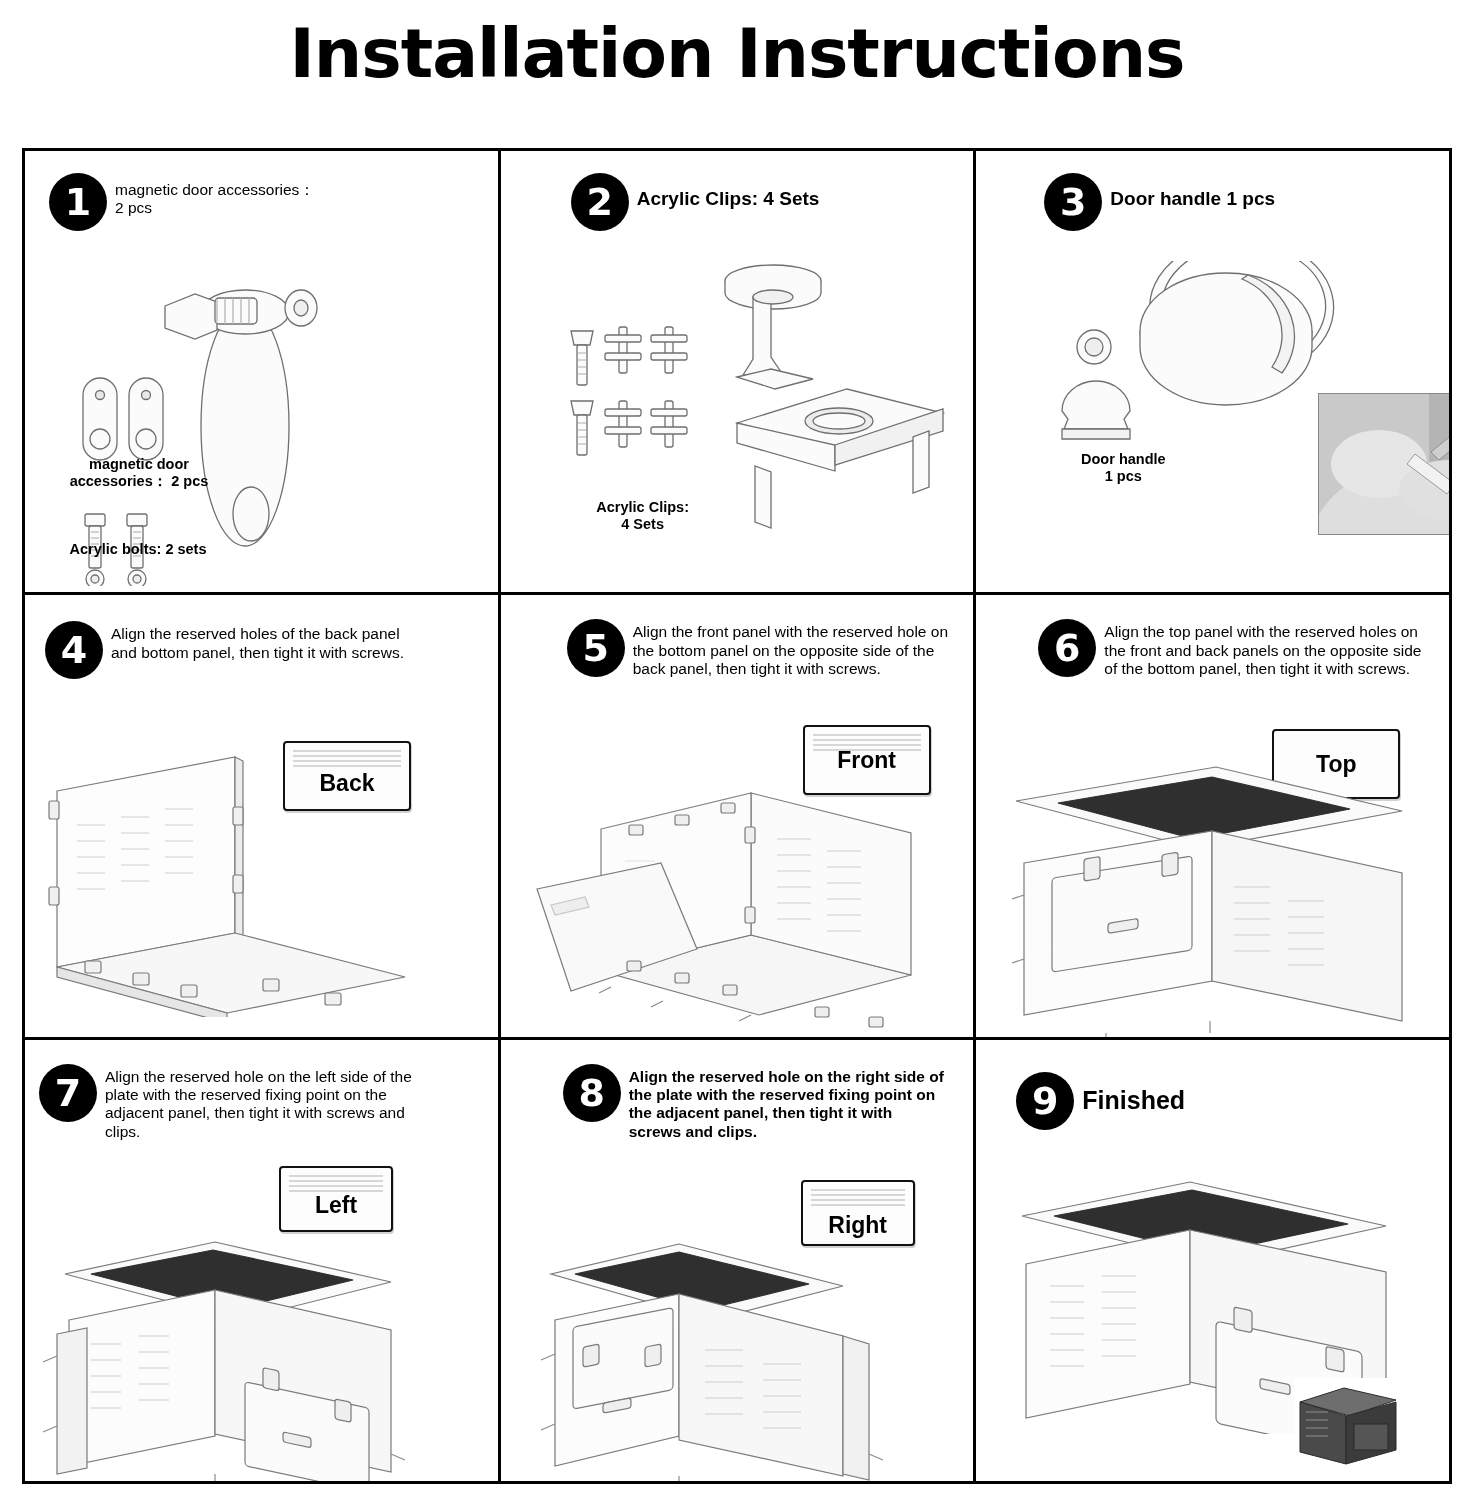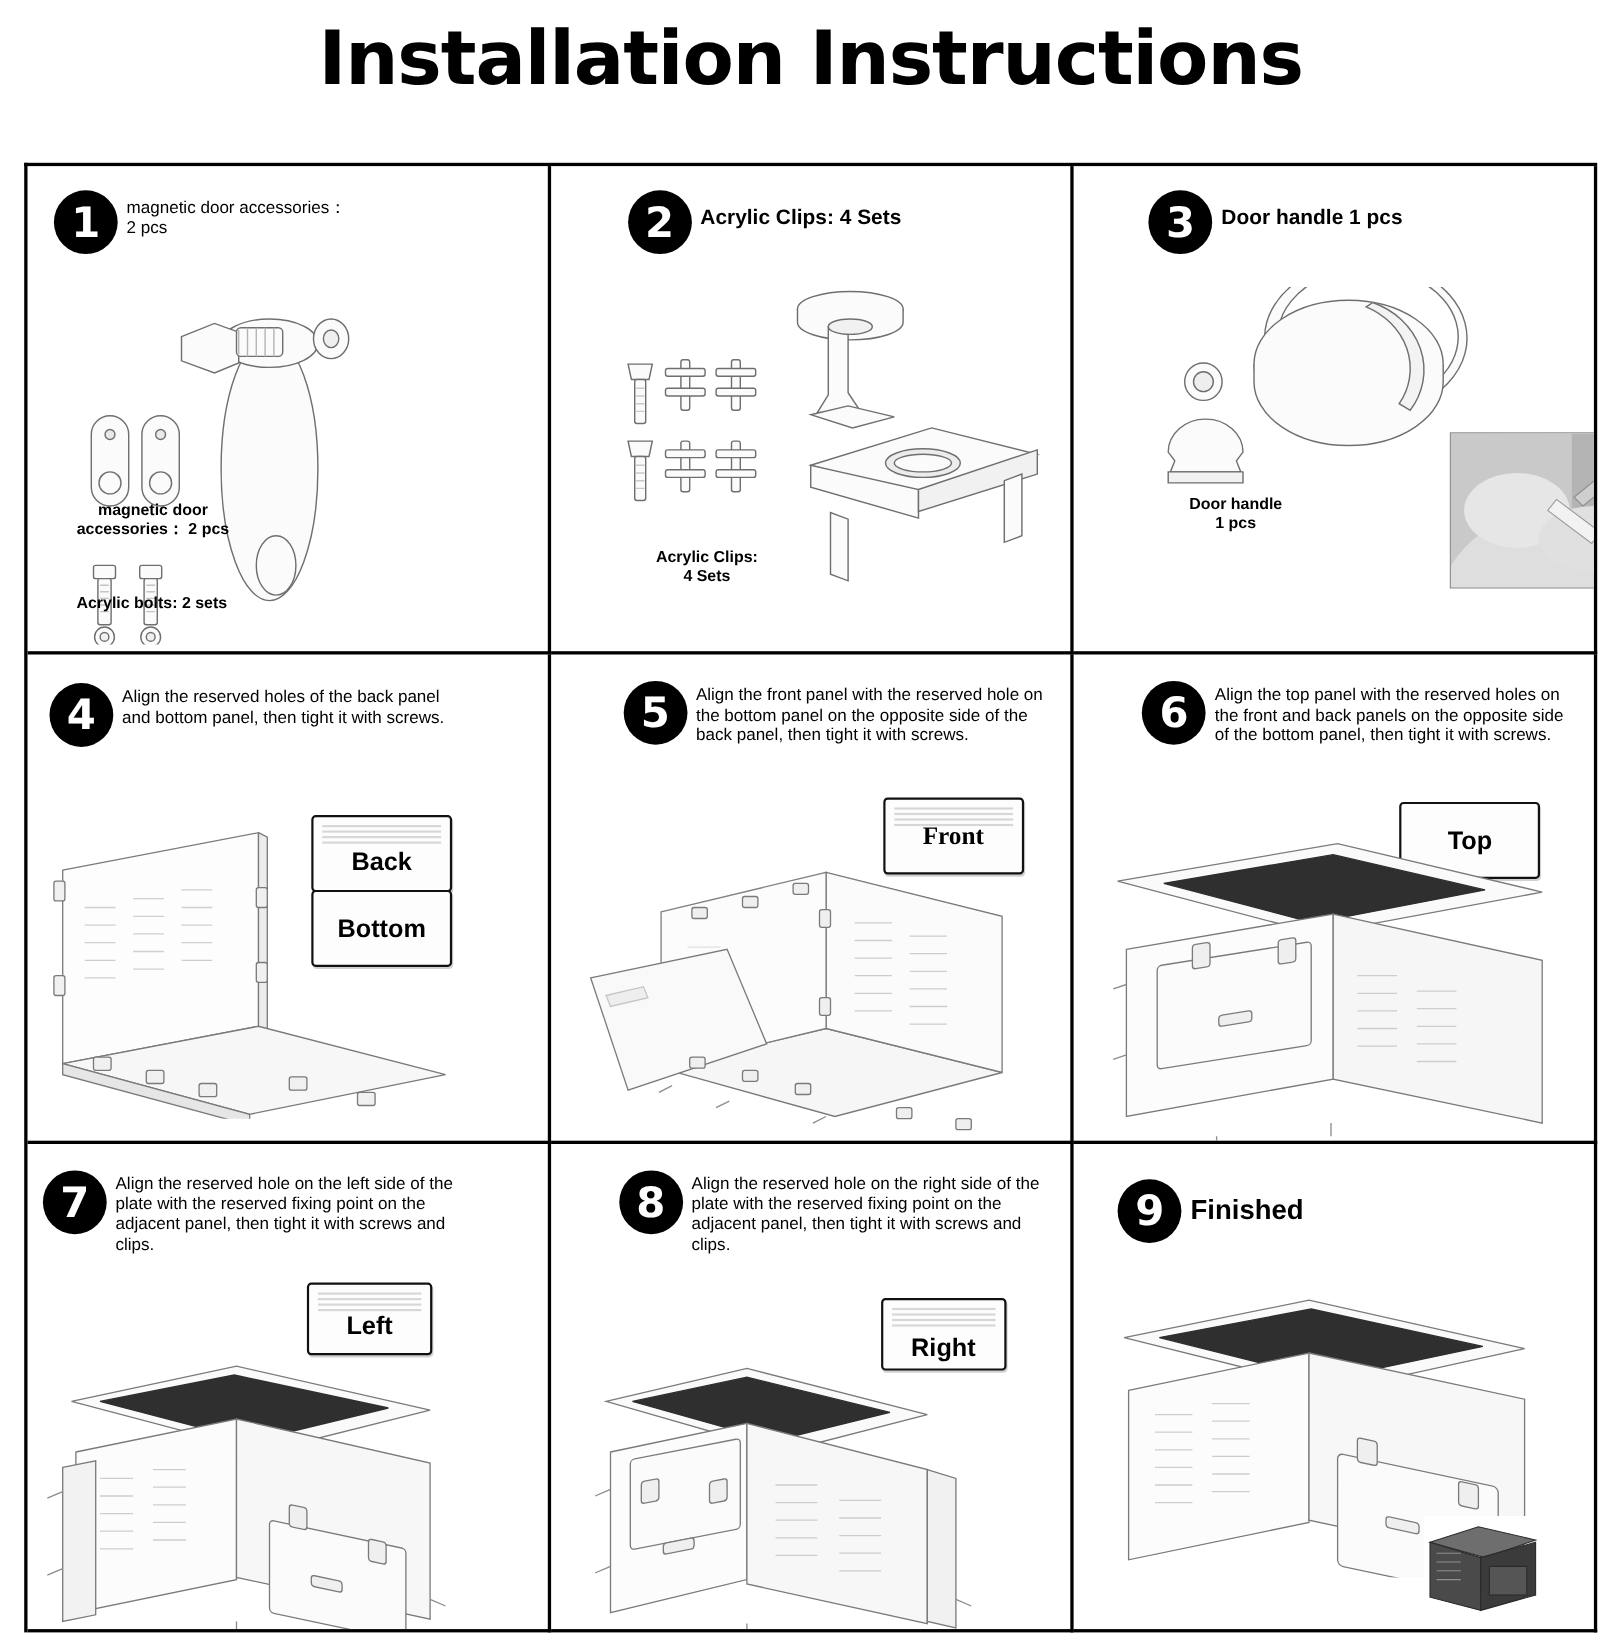--- a/index.html
+++ b/index.html
@@ -239,23 +239,20 @@
 
       <div class="panelbox" style="position:absolute;left:258px;top:146px;width:124px;height:66px;">
         <div class="slats">
             <i></i>
             <i></i>
             <i></i>
             <i></i>
           </div>
         <span style="margin-top:14px;">Back</span>
       </div>
-      <div class="panelbox" style="position:absolute;left:258px;top:214px;width:124px;height:66px;">
-        <span>Bottom</span>
-      </div>
 
       <div class="ill" style="left:12px;top:152px;">
         <svg width="390" height="270" viewBox="0 0 390 270">
           <g fill="#fdfdfd" stroke="#7a7a7a" stroke-width="1.2">
 
             <path d="M20 44 l178 -34 l0 176 l-178 34 z"></path>
             <path d="M198 10 l8 4 l0 176 l-8 4 z" fill="#ececec"></path>
 
             <path d="M20 220 l178 -34 l170 44 l-178 36 z" fill="#f7f7f7"></path>
             <path d="M20 220 l0 10 l170 46 l0 -10 z" fill="#e6e6e6"></path>
@@ -288,21 +285,21 @@
         <div class="step-text" style="max-width:318px;">Align the front panel with the reserved hole on the bottom panel on the opposite side of the back panel, then tight it with screws.</div>
       </div>
 
       <div class="panelbox" style="position:absolute;left:302px;top:130px;width:124px;height:66px;">
         <div class="slats">
             <i></i>
             <i></i>
             <i></i>
             <i></i>
           </div>
-        <span style="font-family:Liberation Serif, serif;">Front</span>
+        <span style="">Front</span>
       </div>
 
       <div class="ill" style="left:14px;top:162px;">
         <svg width="430" height="300" viewBox="0 0 430 300">
           <g fill="#fdfdfd" stroke="#7a7a7a" stroke-width="1.2">
 
             <path d="M86 214 l150 -36 l160 40 l-152 40 z" fill="#f6f6f6"></path>
 
             <path d="M236 36 l160 40 l0 142 l-160 -40 z" fill="#fbfbfb"></path>
             <g stroke="#cdcdcd">
@@ -420,21 +417,21 @@
               <path d="M18 128 l-14 6 M18 198 l-14 6 M176 246 l0 14 M100 262 l0 12 M352 226 l14 6"></path>
             </g>
           </g>
         </svg>
       </div>
     </div>
 
     <div class="cell">
       <div class="step-head" style="left:64px;top:26px;">
         <div class="badge">8</div>
-        <div class="step-text" style="max-width:318px;">Align the reserved hole on the right side of the plate with the reserved fixing point on the adjacent panel, then tight it with screws and clips.</div>
+        <div class="step-text" style="max-width:318px;font-weight:bold;">Align the reserved hole on the right side of the plate with the reserved fixing point on the adjacent panel, then tight it with screws and clips.</div>
       </div>
 
       <div class="panelbox" style="position:absolute;left:300px;top:140px;width:110px;height:62px;">
         <div class="slats">
             <i></i>
             <i></i>
             <i></i>
             <i></i>
           </div>
         <span style="margin-top:26px;">Right</span>

